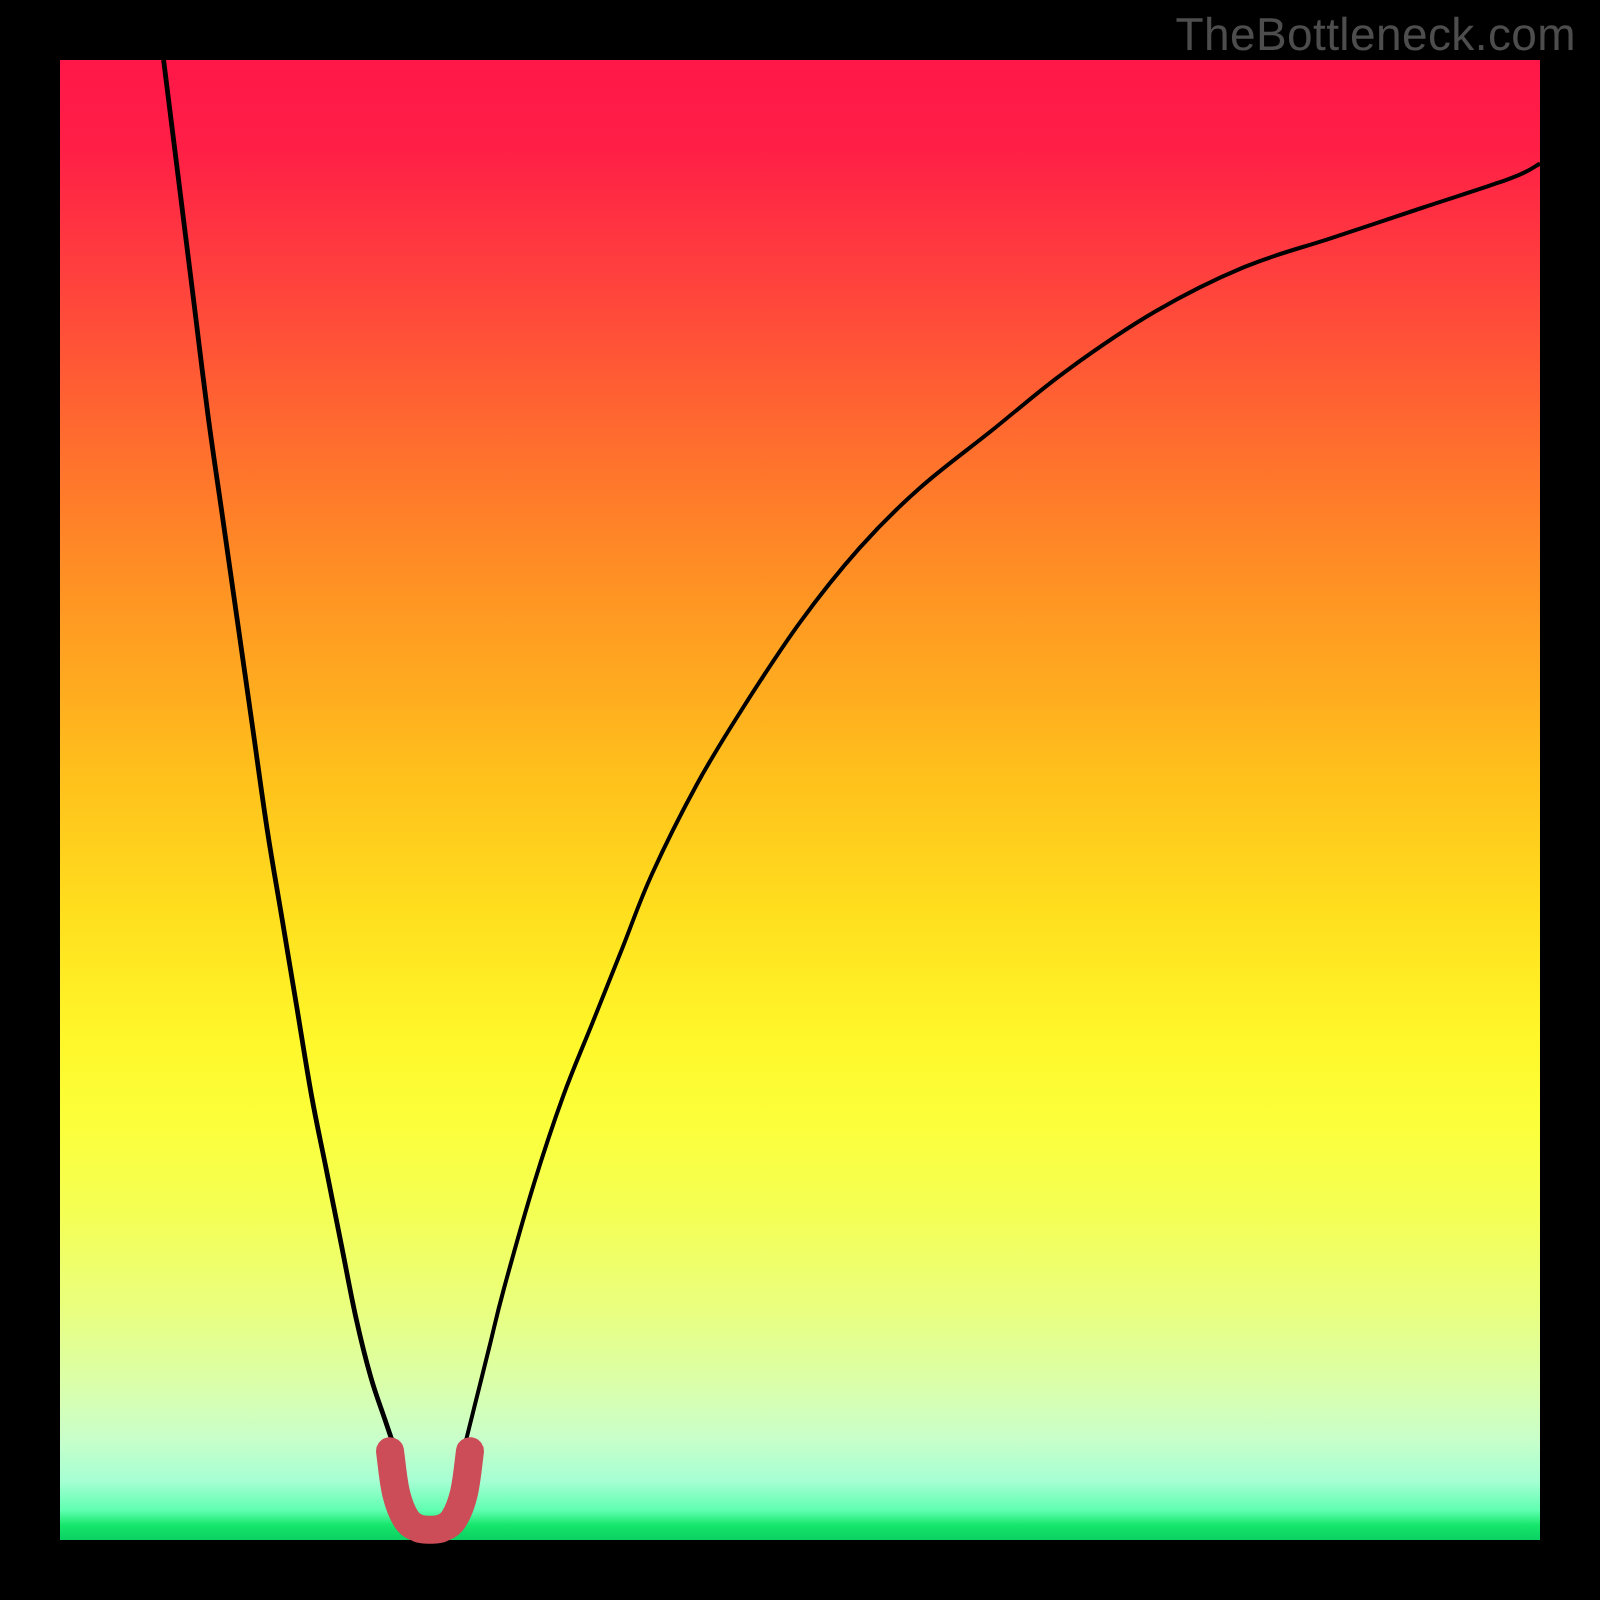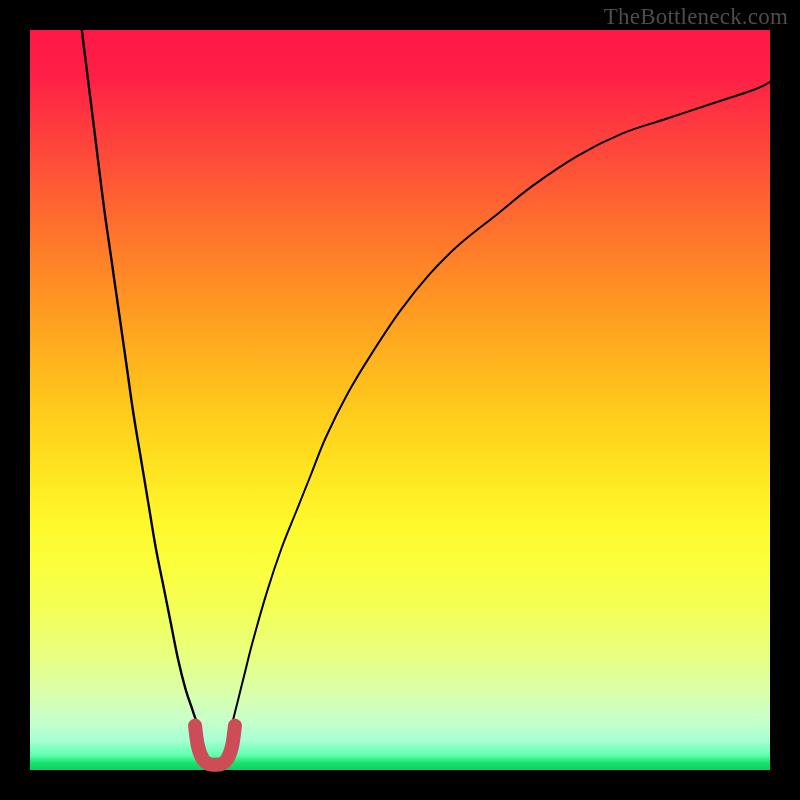--- a/index.html
+++ b/index.html
@@ -57,21 +57,20 @@
   }
   .watermark {
     position: absolute;
     top: 4px;
     right: 12px;
     color: #4d4d4d;
     font-size: 23px;
     font-weight: 500;
     letter-spacing: 0.2px;
     user-select: none;
-    font-family: Liberation Serif, serif;
   }
 </style>
 </head>
 <body>
 
 <div class="frame">
   <div class="plot">
     <svg viewBox="0 0 740 740">
       <g id="series-layer">
           <path d="M 51.800000000000004 0 C 53.132000000000005 10.655999999999988, 56.536 37.887999999999934, 59.2 59.19999999999993 C 61.864000000000004 80.51199999999993, 63.93599999999999 97.08799999999997, 66.6 118.39999999999998 C 69.264 139.712, 71.336 157.62, 74 177.60000000000002 C 76.664 197.58000000000004, 78.736 210.75200000000004, 81.4 229.40000000000003 C 84.06400000000001 248.04800000000003, 86.136 262.552, 88.8 281.2 C 91.464 299.84799999999996, 93.536 314.3519999999999, 96.2 332.99999999999994 C 98.864 351.64799999999997, 100.936 367.484, 103.60000000000001 384.8 C 106.26400000000001 402.11600000000004, 108.336 413.216, 111 429.2 C 113.664 445.18399999999997, 115.736 457.61600000000004, 118.4 473.6 C 121.06400000000001 489.584, 123.13600000000001 503.348, 125.80000000000001 518 C 128.464 532.652, 130.536 541.68, 133.2 555 C 135.86399999999998 568.32, 137.93599999999998 578.68, 140.6 592 C 143.264 605.32, 145.33599999999998 617.012, 148 629 C 150.66400000000002 640.988, 152.736 649.2760000000001, 155.4 658.6 C 158.06400000000002 667.924, 160.136 672.808, 162.8 680.8 C 165.46400000000003 688.7919999999999, 168.20200000000003 696.34, 170.20000000000002 703 C 172.198 709.66, 173.23399999999998 715.136, 173.89999999999998 717.8" fill="none" stroke="#000000" stroke-width="2.4" stroke-linecap="butt" stroke-linejoin="round"></path>

